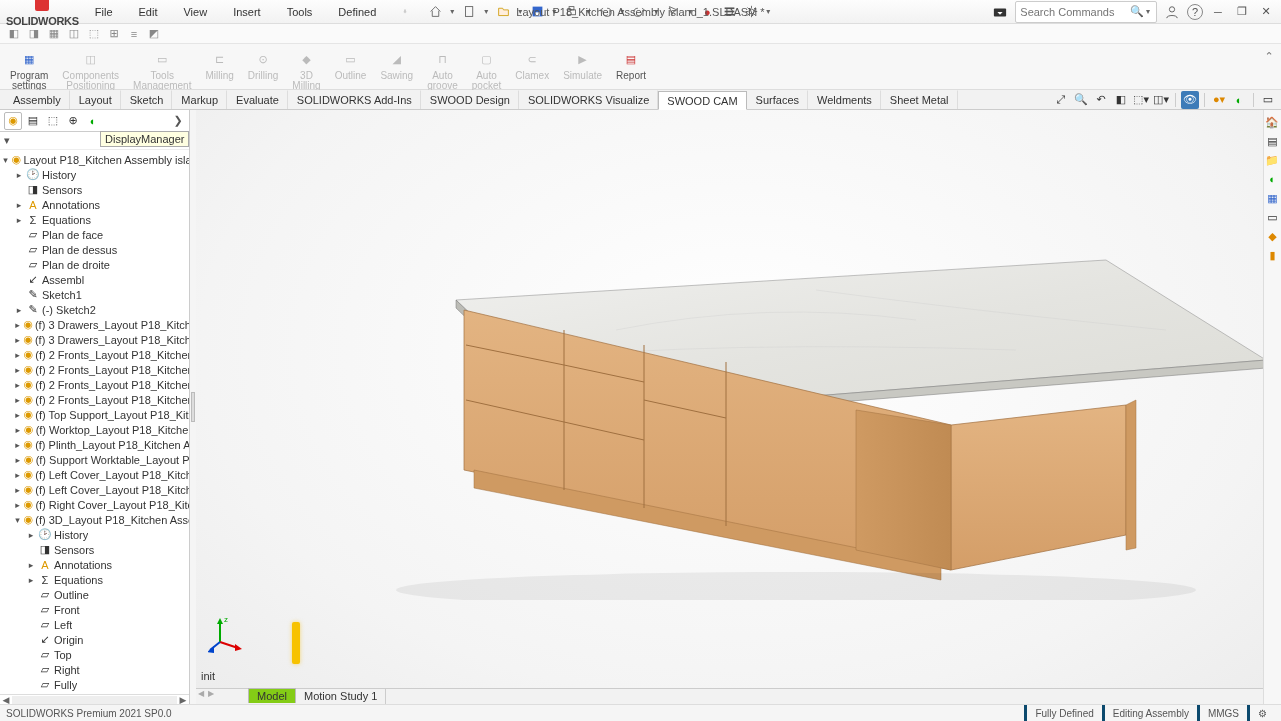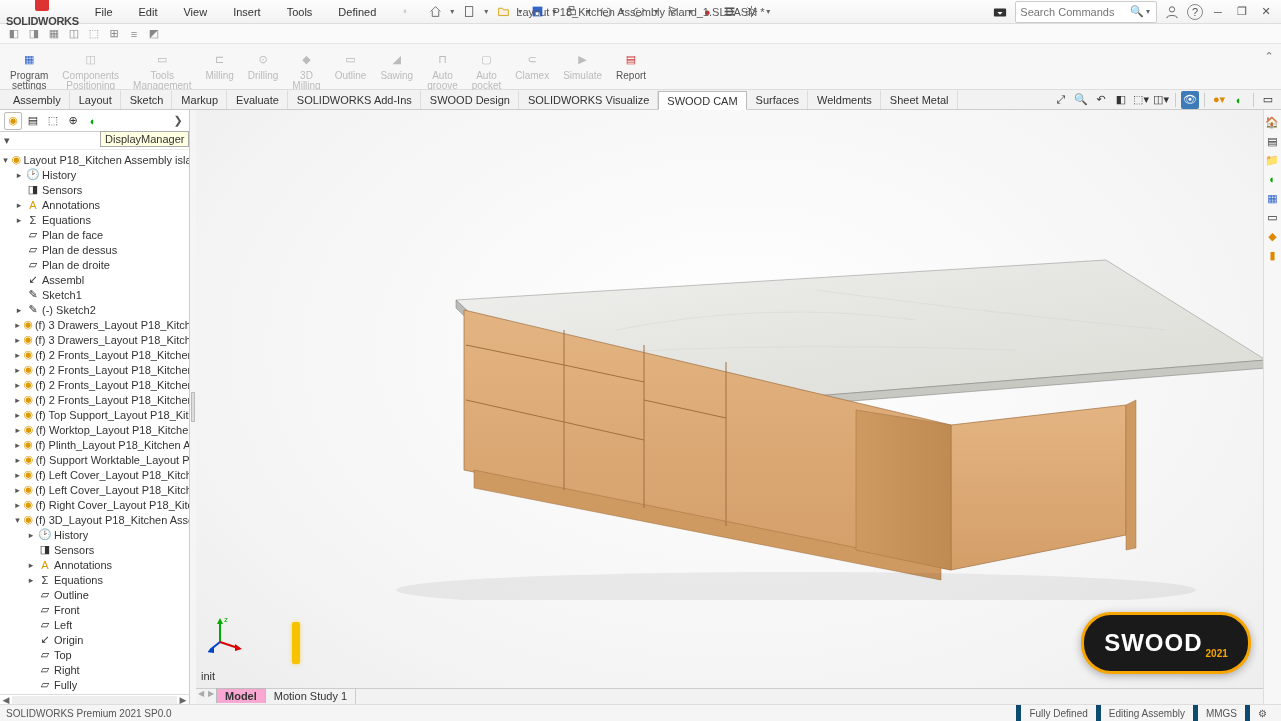--- a/index.html
+++ b/index.html
@@ -70,32 +70,32 @@
 .triad { position:absolute; left:12px; bottom:50px; width:40px; height:40px; }
 .init-label { position:absolute; left:5px; bottom:22px; font-size:11px; color:#333; }
 .swood-badge { position:absolute; right:30px; bottom:30px; width:170px; height:62px; background:#1a1a1a; border-radius:30px; display:flex; align-items:center; justify-content:center; border:3px solid #f7a500; box-shadow:0 2px 8px rgba(0,0,0,0.3); }
 .swood-badge .t1 { color:#fff; font-weight:900; font-size:24px; letter-spacing:1px; }
 .swood-badge .t2 { color:#f7a500; font-weight:bold; font-size:10px; margin-left:3px; align-self:flex-end; margin-bottom:12px; }
 .yellow-bar { position:absolute; left:96px; bottom:40px; width:8px; height:42px; background:#f7c200; border-radius:2px; box-shadow:0 0 4px rgba(250,190,0,0.5); }
 
 
 .bottom-tabs { height:16px; border-top:1px solid #ccc; background:#f2f2f2; display:flex; align-items:stretch; padding-left:20px; font-size:11px; }
 .bottom-tabs .bt { padding:1px 8px; border-right:1px solid #ccc; }
-.bottom-tabs .bt.active { background:#f9a8d4; font-weight:bold; border:1px solid #bbb; border-bottom:none; position:relative; top:-1px; }
+.bottom-tabs .bt.active { background:#84cc16; font-weight:normal; border:1px solid #bbb; border-bottom:none; position:relative; top:-1px;margin-left:32px; }
 .bottom-tabs .handles { position:absolute; left:0; width:20px; display:flex; }
 .bottom-tabs .handles span{ flex:1;text-align:center;color:#aaa;font-size:8px; }
 
 
 .right-pane { position:absolute; right:0; top:0; bottom:0; width:18px; background:#f7f7f7; border-left:1px solid #ddd; display:flex; flex-direction:column; align-items:center; padding-top:4px; gap:3px; }
 .right-pane .rp { width:16px;height:16px;display:flex;align-items:center;justify-content:center; }
 
 
 .statusbar { position:absolute; left:0; right:0; bottom:0; height:17px; background:#f5f5f5; border-top:1px solid #ddd; display:flex; align-items:center; padding:0 6px; font-size:10px; color:#555; }
 .statusbar .spacer { flex:1; }
-.statusbar .seg { padding:0 8px; border-left:5px solid #0c4a6e; height:100%; display:flex; align-items:center; }
+.statusbar .seg { padding:0 8px; border-left:3px solid #0c4a6e; height:100%; display:flex; align-items:center; }
 
 
 .model-svg { position:absolute; left:120px; top:130px; width:960px; height:360px; }
 
 </style>
 </head>
 <body>
 
 <div class="titlebar">
   <div class="logo">
@@ -578,24 +578,20 @@
         <polygon points="12,4 9,10 15,10" fill="#0a0"></polygon>
       <line x1="12" y1="28" x2="30" y2="34" stroke="#d00" stroke-width="2"></line>
         <polygon points="34,35 27,30 27,37" fill="#d00"></polygon>
       <line x1="12" y1="28" x2="2" y2="36" stroke="#04c" stroke-width="2"></line>
         <polygon points="-1,38 6,32 6,39" fill="#04c"></polygon>
       <text x="16" y="8" font-size="8" fill="#0a0">z</text>
     </svg>
     <div class="yellow-bar"></div>
     <div class="init-label">init</div>
 
-    <div class="swood-badge">
-      <span class="t1">SWOOD</span>
-      <span class="t2">2021</span>
-    </div>
 
     <div class="bottom-tabs" style="position:absolute;left:0;right:0;bottom:0">
       <div class="handles">
           <span>◀</span>
           <span>▶</span>
         </div>
       <div class="bt active">Model</div>
       <div class="bt">Motion Study 1</div>
     </div>
 

